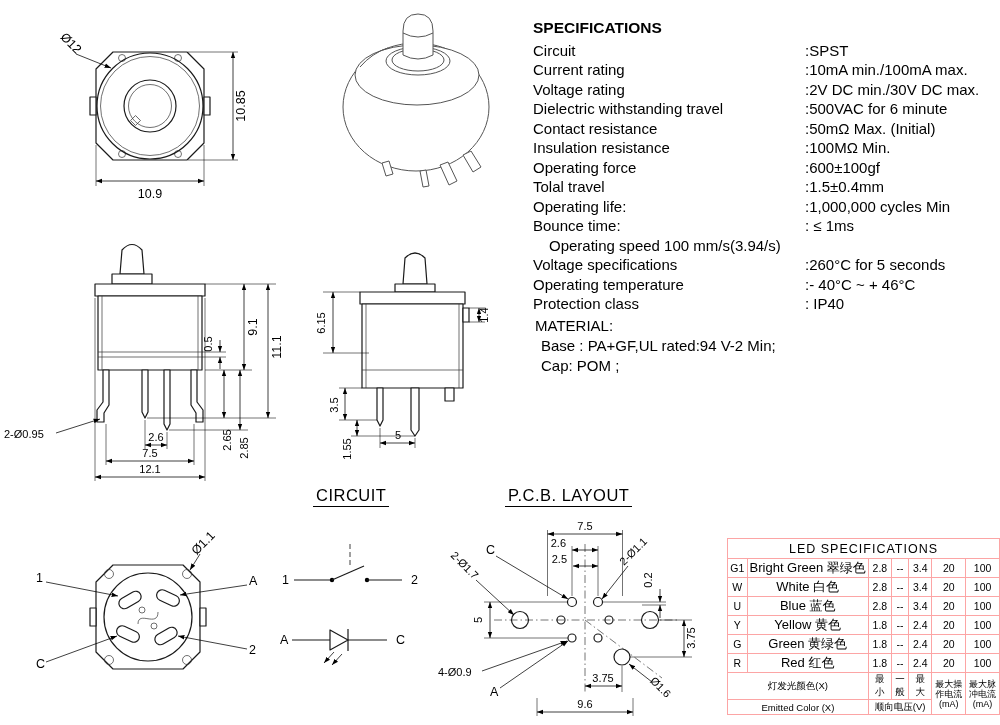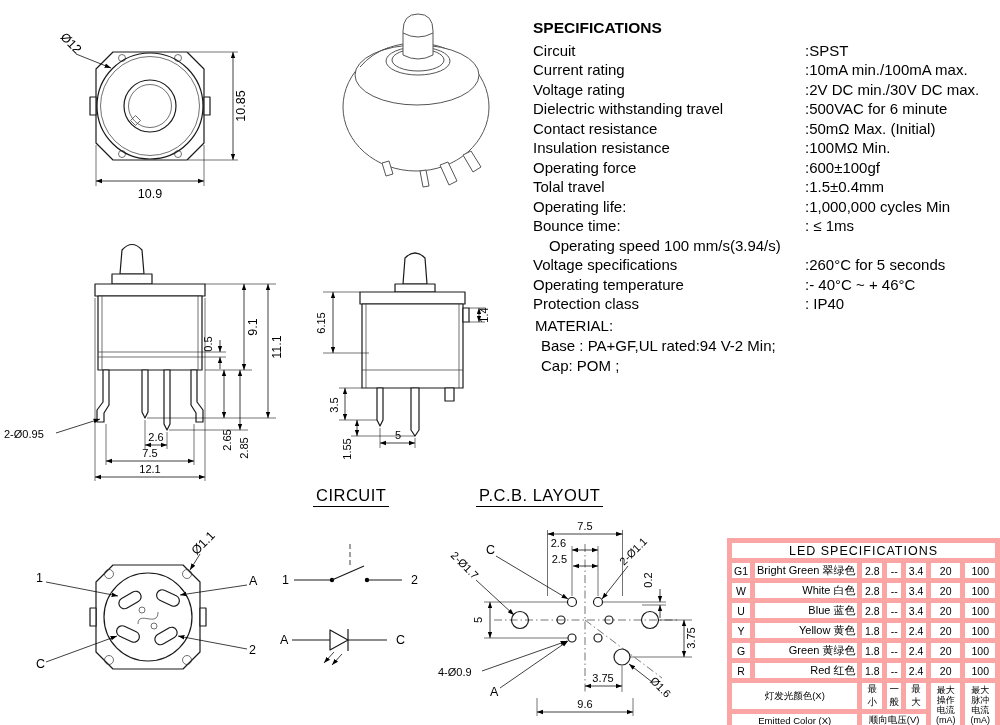--- a/index.html
+++ b/index.html
@@ -21,23 +21,23 @@
 
   .specs{left:533px;top:18px;width:460px;font-size:15px;line-height:19.5px}
   .specs-title{font-weight:bold;font-size:15.5px;margin-bottom:3px}
   .spec-row{display:flex}
   .spec-label{width:272px;flex:none}
   .spec-row.indent .spec-label{padding-left:16px;width:300px}
   .material{left:535px;top:316px;width:300px;font-size:15px;line-height:20px}
   .material .ln{padding-left:6px}
   .sec-title{font-size:16.5px;letter-spacing:0.5px;border-bottom:1.3px solid #000;padding:0 3px 2px 3px}
   .led-table{left:727px;top:538px;border-collapse:collapse;font-size:10.5px}
-  .led-table td{border:5px solid #fca5a5;padding:0 2px;text-align:center;height:15px}
+  .led-table td{border:1px solid #fca5a5;padding:0 2px;text-align:center;height:15px}
   .led-table .title{font-size:12.5px;height:20px;letter-spacing:1px}
-  .led-table .nm{font-size:11px;text-align:right;white-space:nowrap}
+  .led-table .nm{font-size:13px;text-align:center;white-space:nowrap}
   .led-table .ft{font-size:9.5px}
   .led-table .tall{font-size:9px;width:42px;line-height:10px}
 </style>
 </head>
 <body>
 
 <svg class="abs" style="left:38px;top:14px" width="235" height="195">
   <defs>
       <marker id="m1" viewBox="0 0 10 10" refX="9.5" refY="5" markerWidth="9" markerHeight="9" orient="auto-start-reverse">
         <path d="M0,1.6 L9.5,5 L0,8.4 Z" fill="#000"></path>
@@ -236,21 +236,21 @@
   <text class="t11" x="93" y="199" text-anchor="middle">5</text>
   <line class="ext" x1="164" y1="68" x2="180" y2="68"></line>
   <line class="ext" x1="164" y1="82" x2="180" y2="82"></line>
   <line class="dim" x1="174" y1="68" x2="174" y2="82" marker-start="url(#m4)" marker-end="url(#m4)"></line>
   <text class="t11" transform="rotate(-90 183 75)" x="183" y="75" text-anchor="middle">1.4</text>
 </svg>
 
 <div class="abs" style="left:313px;top:486px">
   <span class="sec-title">CIRCUIT</span>
 </div>
-<div class="abs" style="left:476px;top:486px">
+<div class="abs" style="left:505px;top:486px">
   <span class="sec-title">P.C.B. LAYOUT</span>
 </div>
 
 <svg class="abs" style="left:22px;top:532px" width="255" height="190">
   <defs>
       <marker id="m5" viewBox="0 0 10 10" refX="9.5" refY="5" markerWidth="9" markerHeight="9" orient="auto-start-reverse">
         <path d="M0,1.6 L9.5,5 L0,8.4 Z" fill="#000"></path>
       </marker>
     </defs>
   <path class="ol" d="M91,33 H161 L178,50 V120 L161,137 H91 L74,120 V50 Z"></path>

